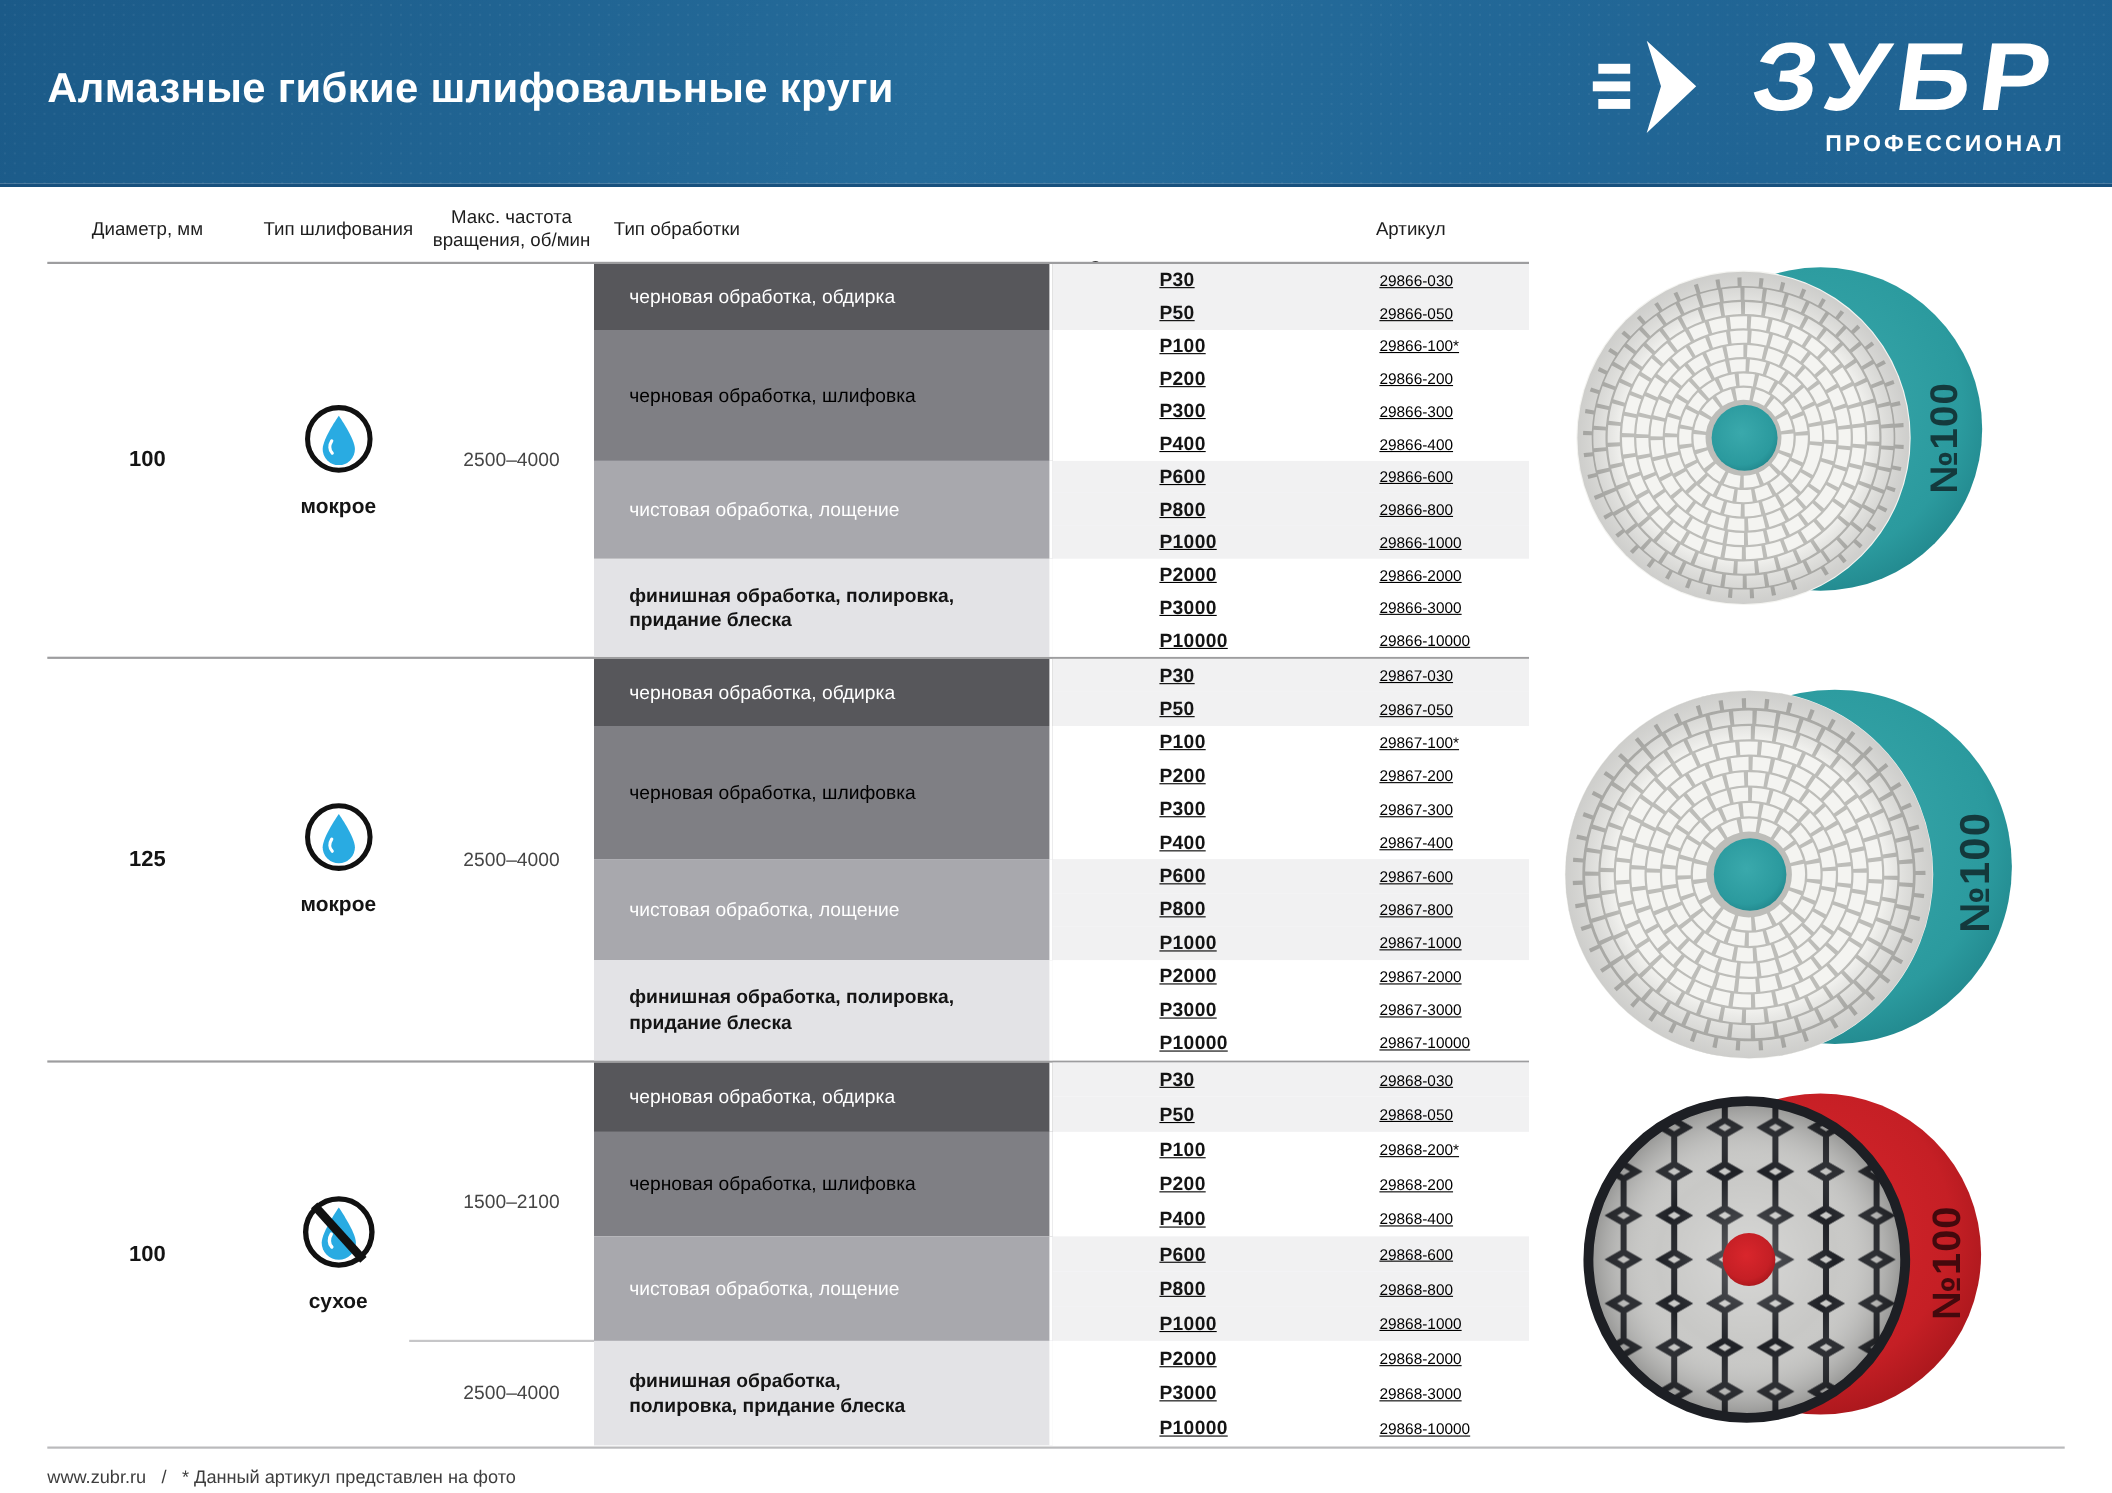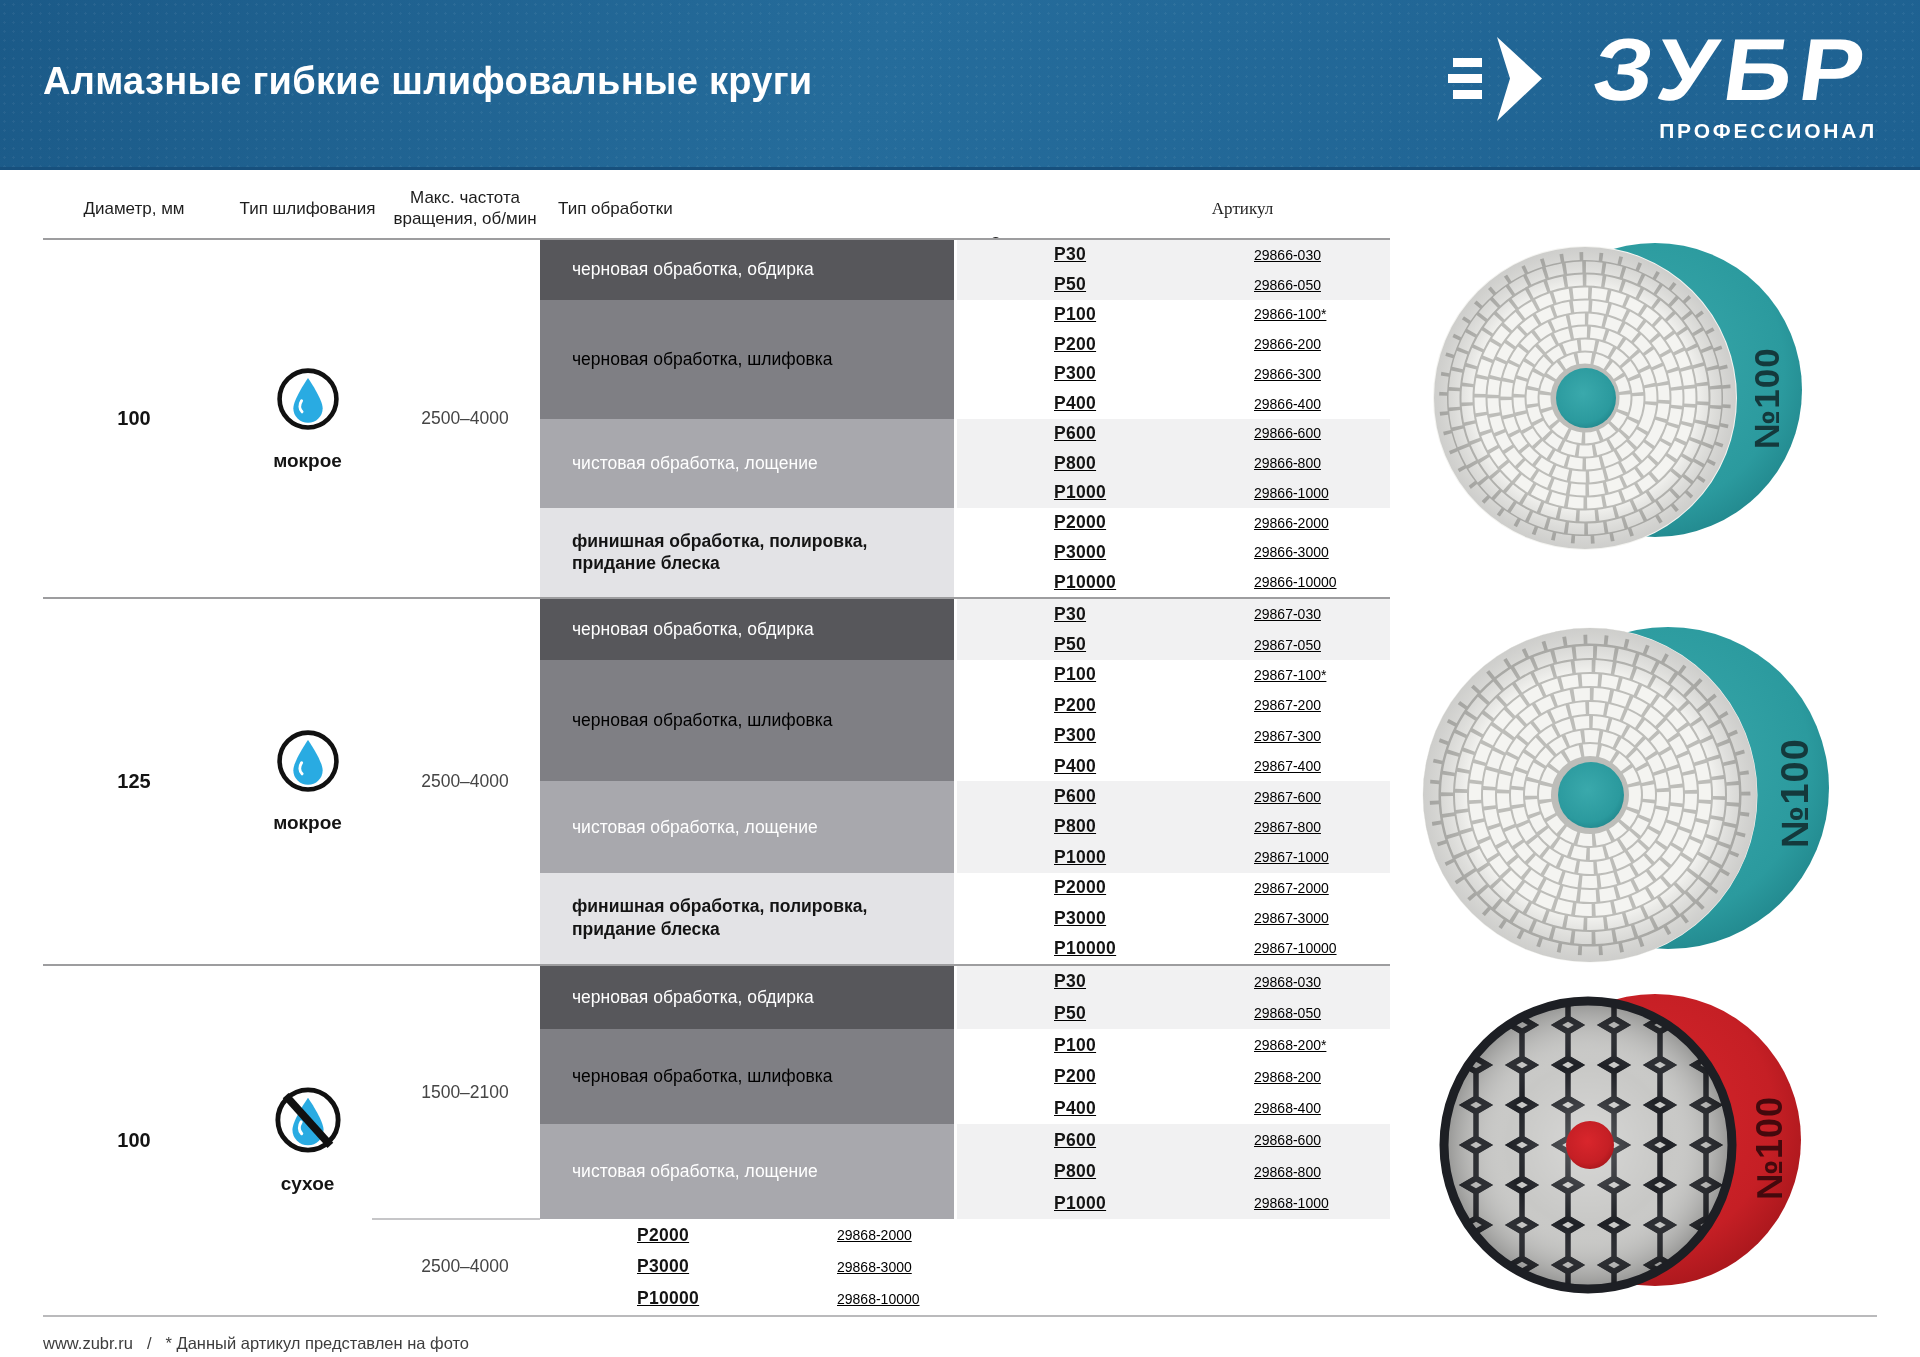--- a/index.html
+++ b/index.html
@@ -22,21 +22,21 @@
     letter-spacing:2.8px;white-space:nowrap;}
 
   
   .col-h{position:absolute;font-size:17px;color:#1d1d1d;text-align:center;line-height:1.25;
     white-space:pre-line;}
   .h-diam{left:43px;top:198px;width:182px;}
   .h-grind{left:225px;top:198px;width:165px;}
   .h-speed{left:390px;top:187px;width:150px;}
   .h-proc{left:558px;top:198px;text-align:left;}
   .h-grit{left:925px;top:198px;width:230px;margin-top:35px;}
-  .h-sku{left:1160px;top:198px;width:165px;font-family:Liberation Serif, serif;}
+  .h-sku{left:1200px;top:198px;width:165px;}
   .head-rule{position:absolute;left:43px;top:238px;width:1347px;height:2px;background:#9d9d9f;}
 
   
   #groups{position:absolute;left:43px;top:240px;width:1347px;}
   .group{position:relative;border-bottom:2px solid #9d9d9f;}
   .group:last-child{border-bottom:none;}
   .g-diam{position:absolute;left:0;top:0;bottom:0;width:182px;display:flex;align-items:center;
     justify-content:center;font-size:20px;font-weight:bold;color:#141414;}
   .g-grind{position:absolute;left:182px;top:0;bottom:0;width:165px;display:flex;
     flex-direction:column;align-items:center;justify-content:center;gap:18px;}
@@ -327,20 +327,22 @@
               <span class="grit">P800</span>
               <span class="sku">29868-800</span>
             </div>
             <div class="b-row tint">
               <span class="grit">P1000</span>
               <span class="sku">29868-1000</span>
             </div>
           </div>
         </div>
         <div class="block">
+          <div class="b-label xlight">финишная обработка,
+полировка, придание блеска</div>
           <div class="b-rows">
             <div class="b-row">
               <span class="grit">P2000</span>
               <span class="sku">29868-2000</span>
             </div>
             <div class="b-row">
               <span class="grit">P3000</span>
               <span class="sku">29868-3000</span>
             </div>
             <div class="b-row">

